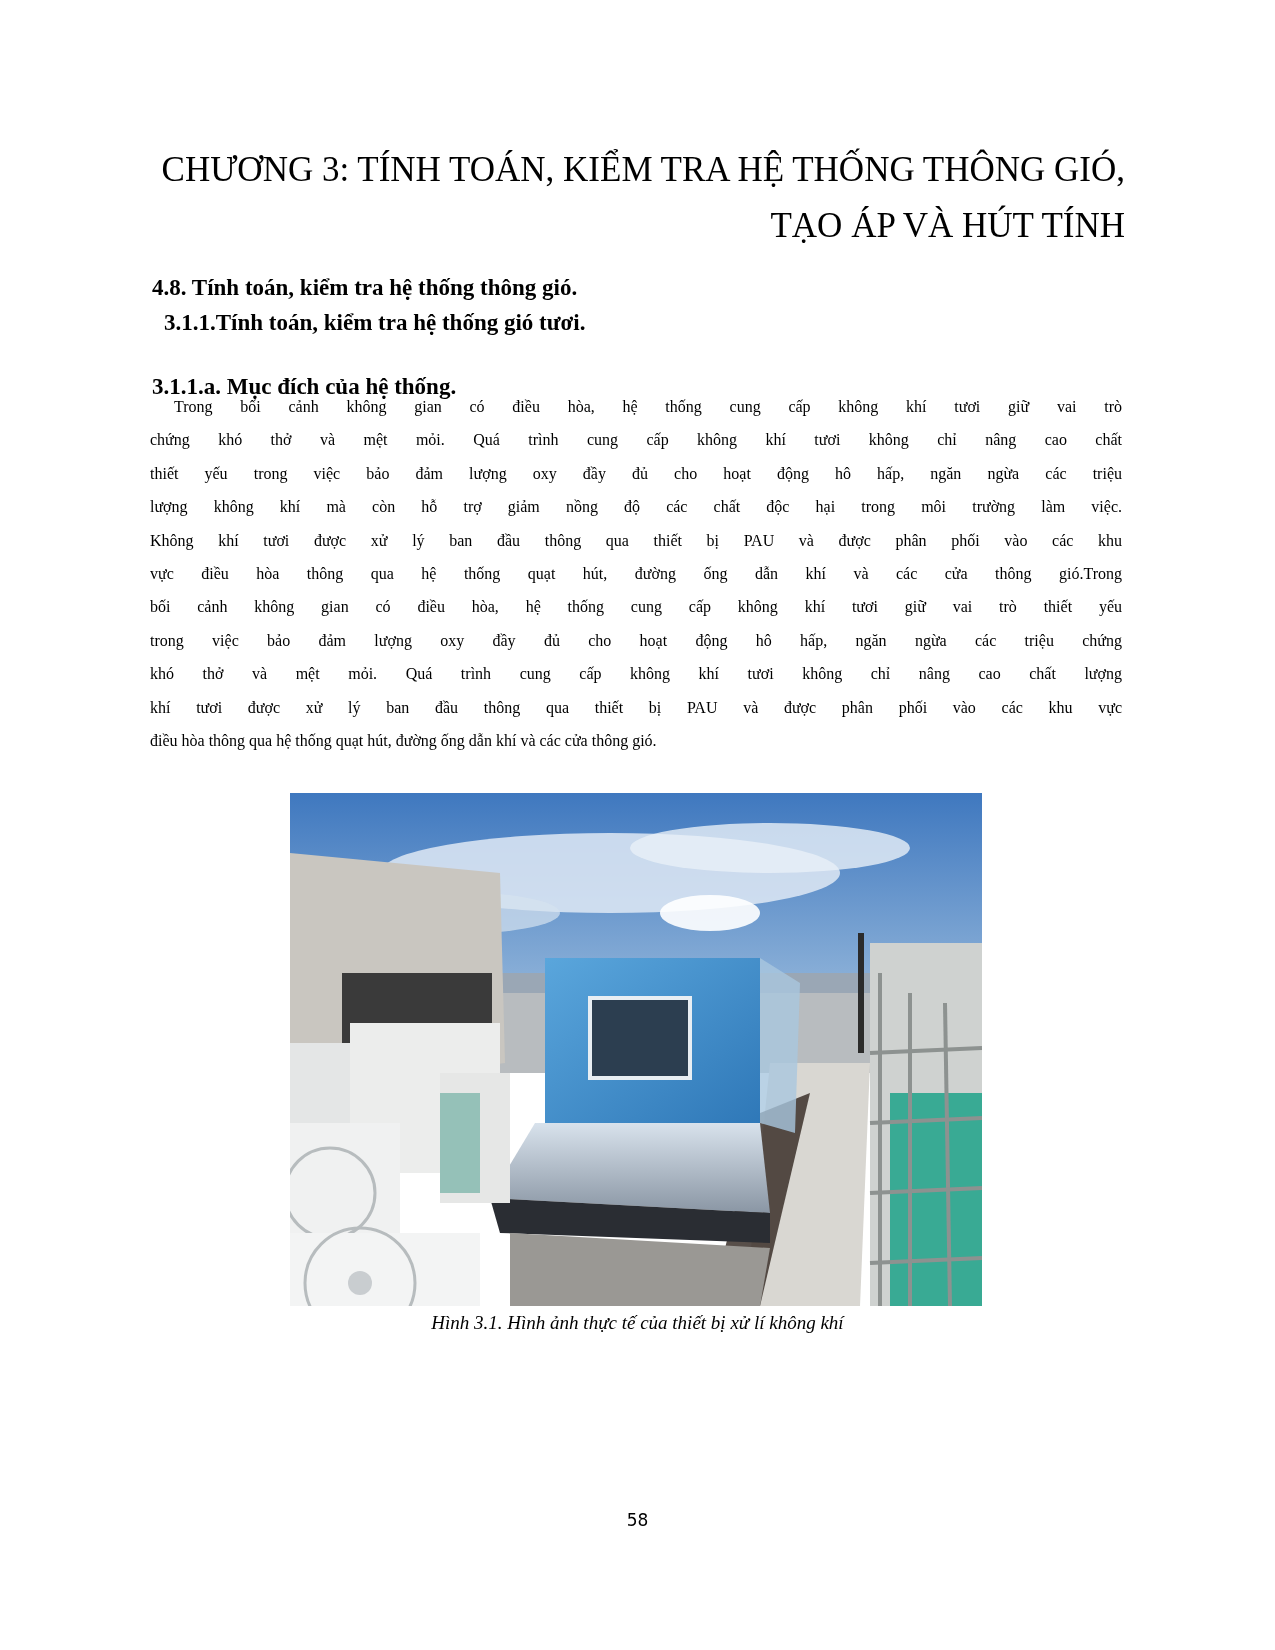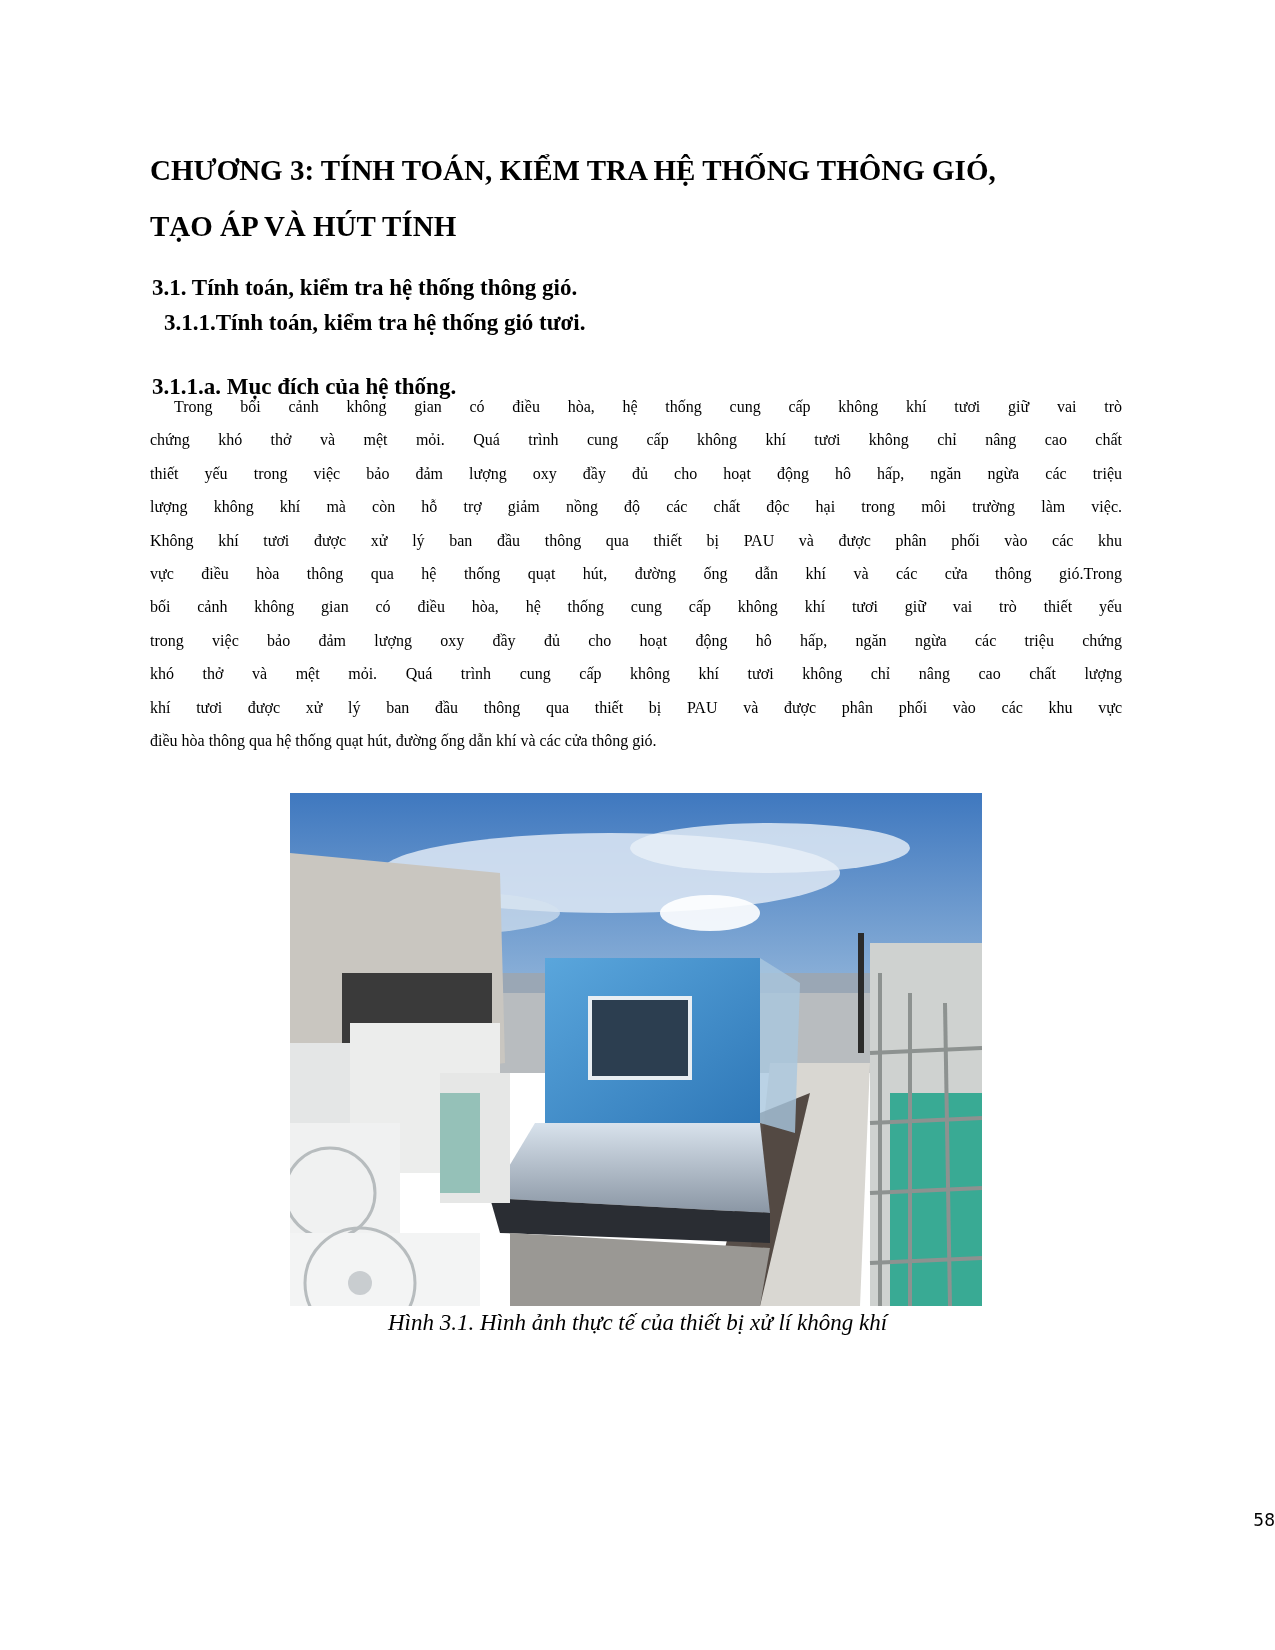--- a/index.html
+++ b/index.html
@@ -1,47 +1,47 @@
 <!DOCTYPE html>
 <html><head>
 <meta charset="utf-8">
 <style>
   html, body { margin: 0; padding: 0; background: #ffffff; }
   body { width: 1275px; height: 1650px; position: relative; overflow: hidden;
          font-family: "Liberation Serif", "DejaVu Serif", serif; color: #000; }
   .page { position: absolute; left: 0; top: 0; width: 1275px; height: 1650px; }
-  .chapter-title { position: absolute; left: 150px; width: 975px; text-align: left;
-         font-weight: bold; font-size: 29px; line-height: 56px; top: 142px; }
+  .chapter-title { position: absolute; left: 150px; width: 975px; text-align: right;
+         font-weight: normal; font-size: 35px; line-height: 56px; top: 142px; }
   .chapter-title div { white-space: nowrap; }
   .heading { position: absolute; left: 152px; font-weight: bold; font-size: 23px;
          line-height: 33px; white-space: nowrap; }
   .h1 { top: 271px; }
   .h2 { top: 306px; margin-left: 12px; }
   .h3 { top: 340px; margin-top: 30px; }
   .body-text { position: absolute; left: 150px; width: 972px; top: 390px;
          font-size: 16px; line-height: 33.4px; text-align: justify; }
   .body-text .line { display: block; text-align: justify; text-align-last: justify; white-space: nowrap; }
   .body-text .line.last { text-align-last: left; }
   .figure { position: absolute; left: 290px; top: 793px; width: 692px; height: 513px; overflow: hidden; }
   .caption { position: absolute; left: 150px; width: 975px; top: 1308px; text-align: center;
-         font-style: italic; font-size: 23px; line-height: 30px; }
-  .page-number { position: absolute; left: 0; width: 1275px; top: 1510px; text-align: right;
+         font-style: italic; font-size: 19px; line-height: 30px; }
+  .page-number { position: absolute; left: 0; width: 1275px; top: 1510px; text-align: center;
          font-family: "DejaVu Sans", sans-serif; font-size: 17px; }
 </style>
 </head>
 <body>
 
 <div class="page">
 
   <div class="chapter-title">
     <div>CHƯƠNG 3: TÍNH TOÁN, KIỂM TRA HỆ THỐNG THÔNG GIÓ,</div>
     <div>TẠO ÁP VÀ HÚT TÍNH</div>
   </div>
 
-  <div class="heading h1">3.1. Tính toán, kiểm tra hệ thống thông gió.</div>
+  <div class="heading h1">4.8. Tính toán, kiểm tra hệ thống thông gió.</div>
   <div class="heading h2">3.1.1.Tính toán, kiểm tra hệ thống gió tươi.</div>
   <div class="heading h3">3.1.1.a. Mục đích của hệ thống.</div>
 
   <div class="body-text">
     <span class="line" style="padding-left:24px">Trong bối cảnh không gian có điều hòa, hệ thống cung cấp không khí tươi giữ vai trò</span>
     <span class="line">chứng khó thở và mệt mỏi. Quá trình cung cấp không khí tươi không chỉ nâng cao chất</span>
     <span class="line">thiết yếu trong việc bảo đảm lượng oxy đầy đủ cho hoạt động hô hấp, ngăn ngừa các triệu</span>
     <span class="line">lượng không khí mà còn hỗ trợ giảm nồng độ các chất độc hại trong môi trường làm việc.</span>
     <span class="line">Không khí tươi được xử lý ban đầu thông qua thiết bị PAU và được phân phối vào các khu</span>
     <span class="line">vực điều hòa thông qua hệ thống quạt hút, đường ống dẫn khí và các cửa thông gió.Trong</span>

